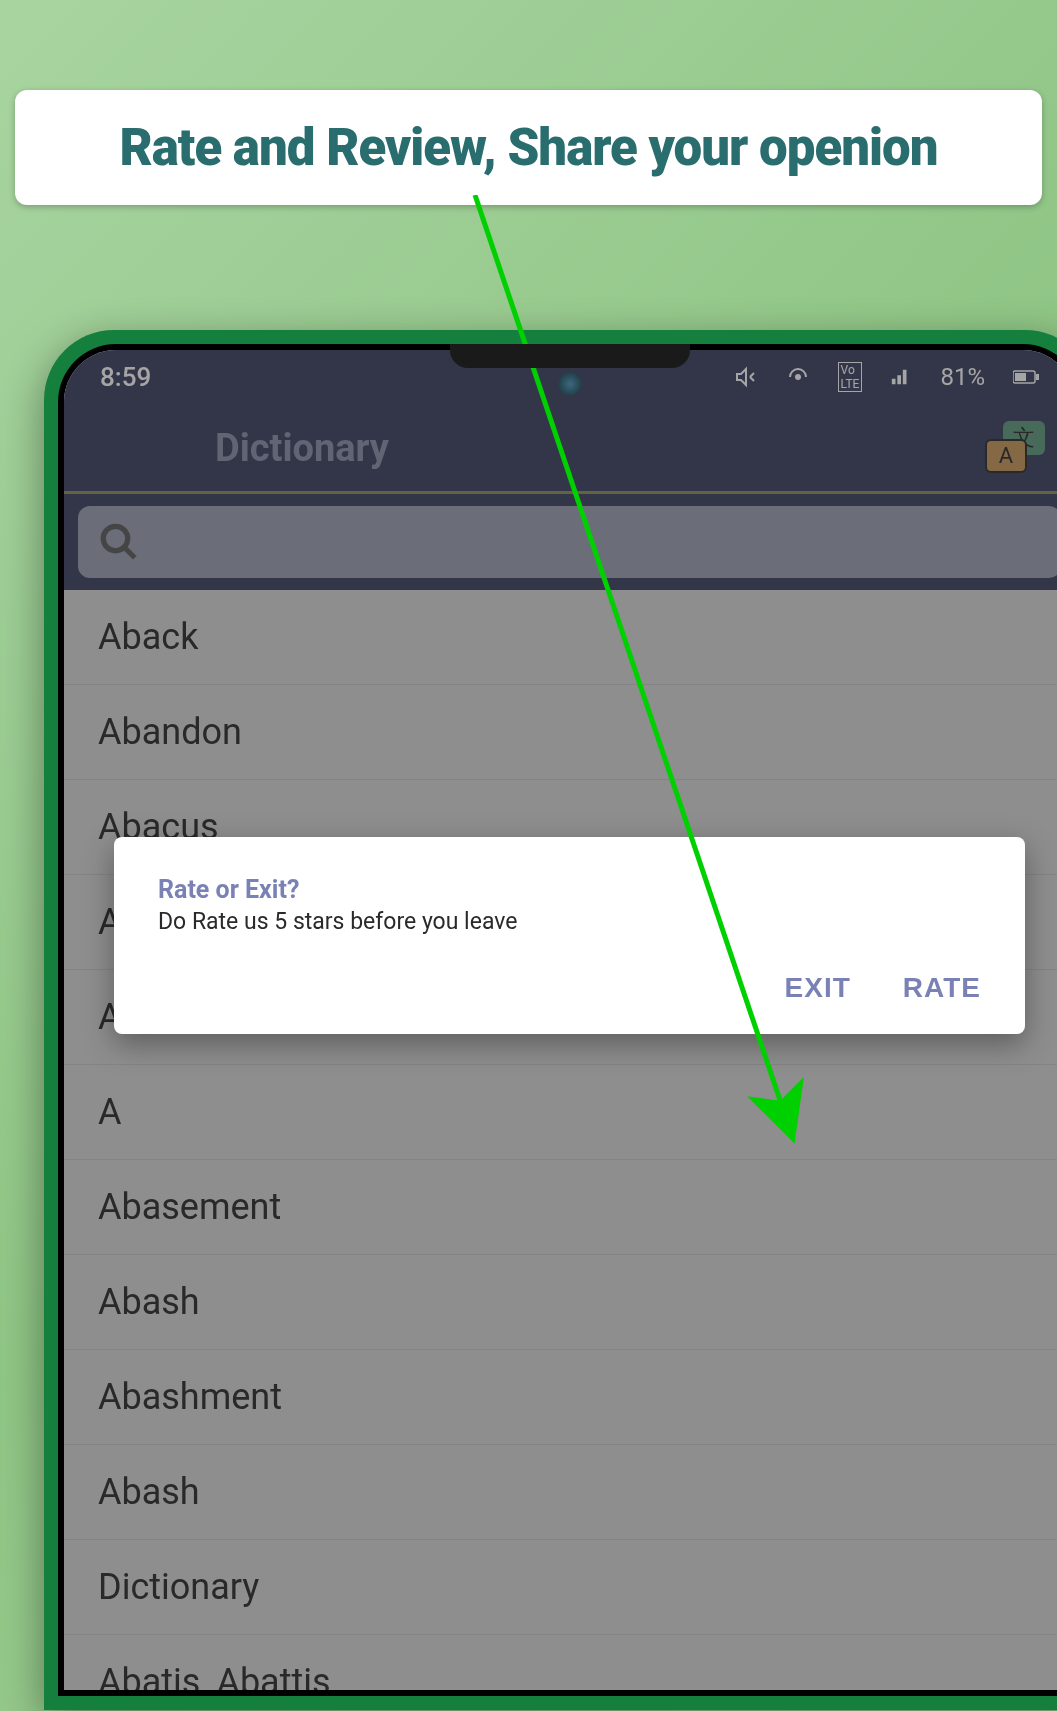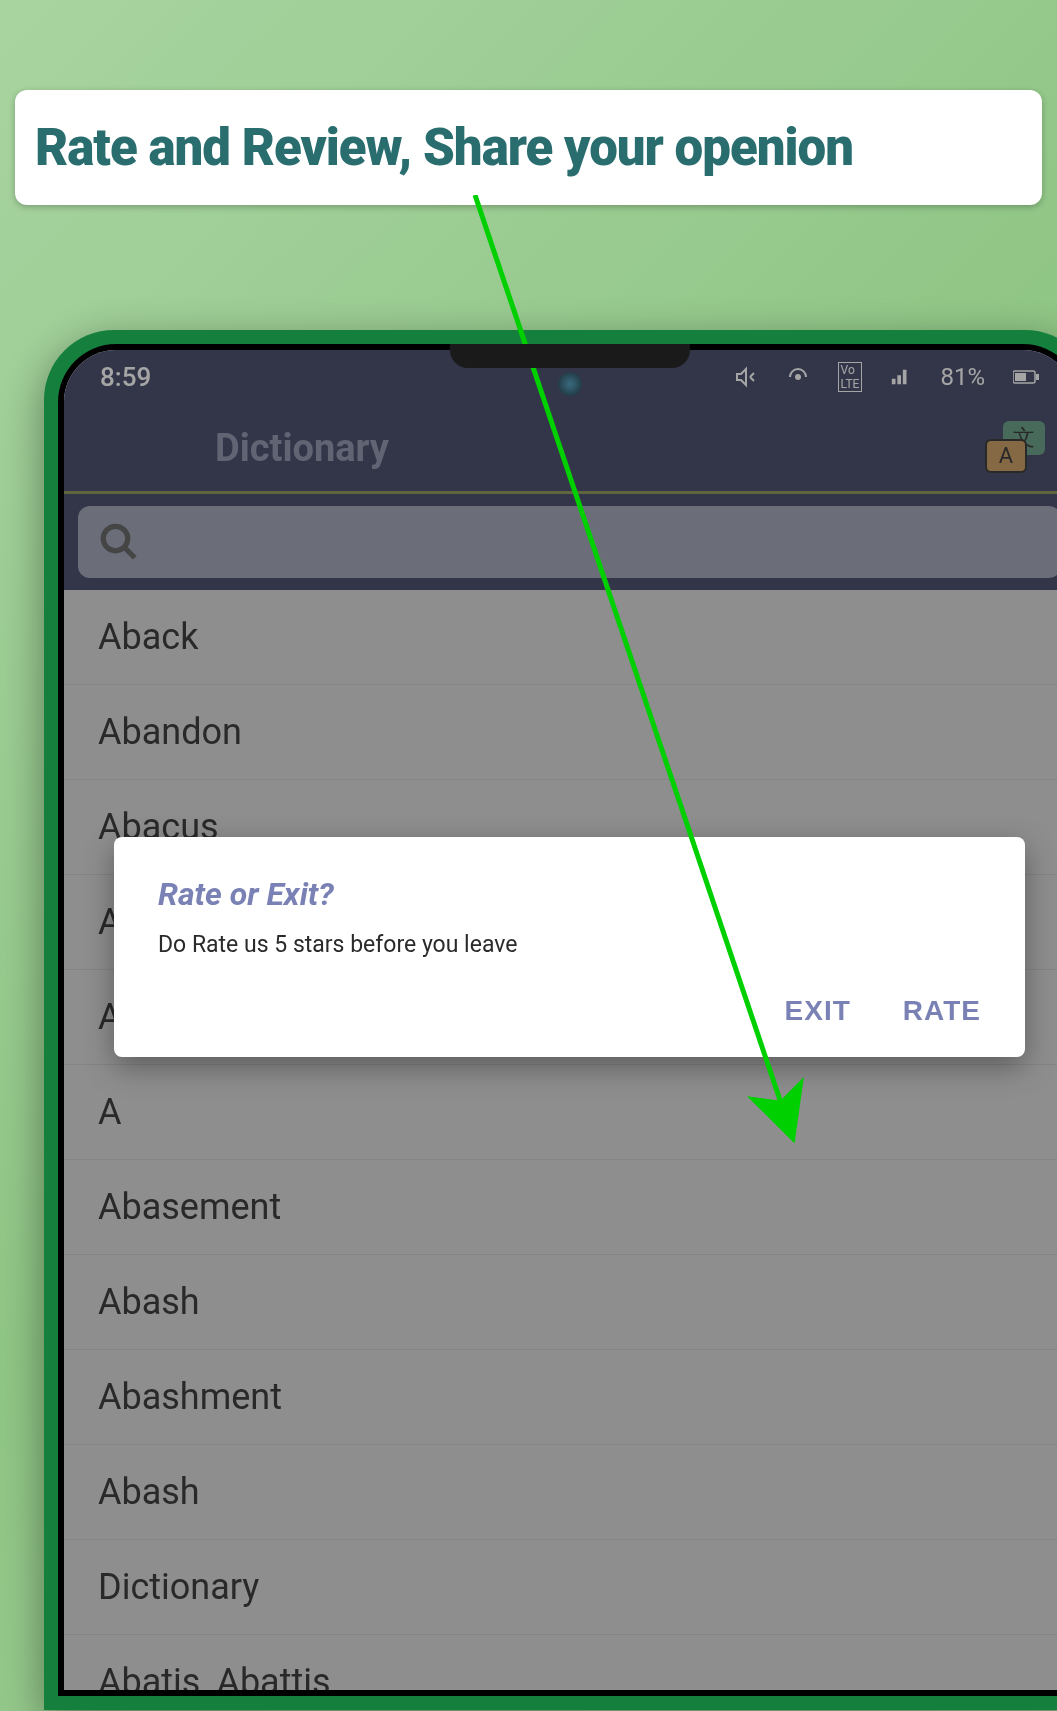--- a/index.html
+++ b/index.html
@@ -14,20 +14,21 @@
 
   .banner {
     position: absolute;
     top: 90px;
     left: 15px;
     right: 15px;
     background: #fff;
     border-radius: 12px;
     padding: 28px 20px;
     box-shadow: 0 2px 6px rgba(0,0,0,0.25);
+    text-align: center;
   }
   .banner-text {
     font-size: 51px;
     font-weight: 900;
     color: #2a6d6f;
     letter-spacing: -1px;
   }
 
   .phone {
     position: absolute;
@@ -188,25 +189,24 @@
     top: 487px;
     left: 50px;
     right: 50px;
     background: #fff;
     border-radius: 8px;
     padding: 38px 44px 30px 44px;
     z-index: 10;
     box-shadow: 0 10px 30px rgba(0,0,0,0.35);
   }
   .dialog-title {
-    font-size: 32px;
+    font-size: 25px;
     font-weight: 700;
     color: #7a82b5;
-    margin-bottom: 18px;
-    font-style: italic;
+    margin-bottom: 4px;
   }
   .dialog-message {
     font-size: 23px;
     color: #2a2a2a;
     margin-bottom: 37px;
   }
   .dialog-actions {
     display: flex;
     justify-content: flex-end;
     gap: 52px;

